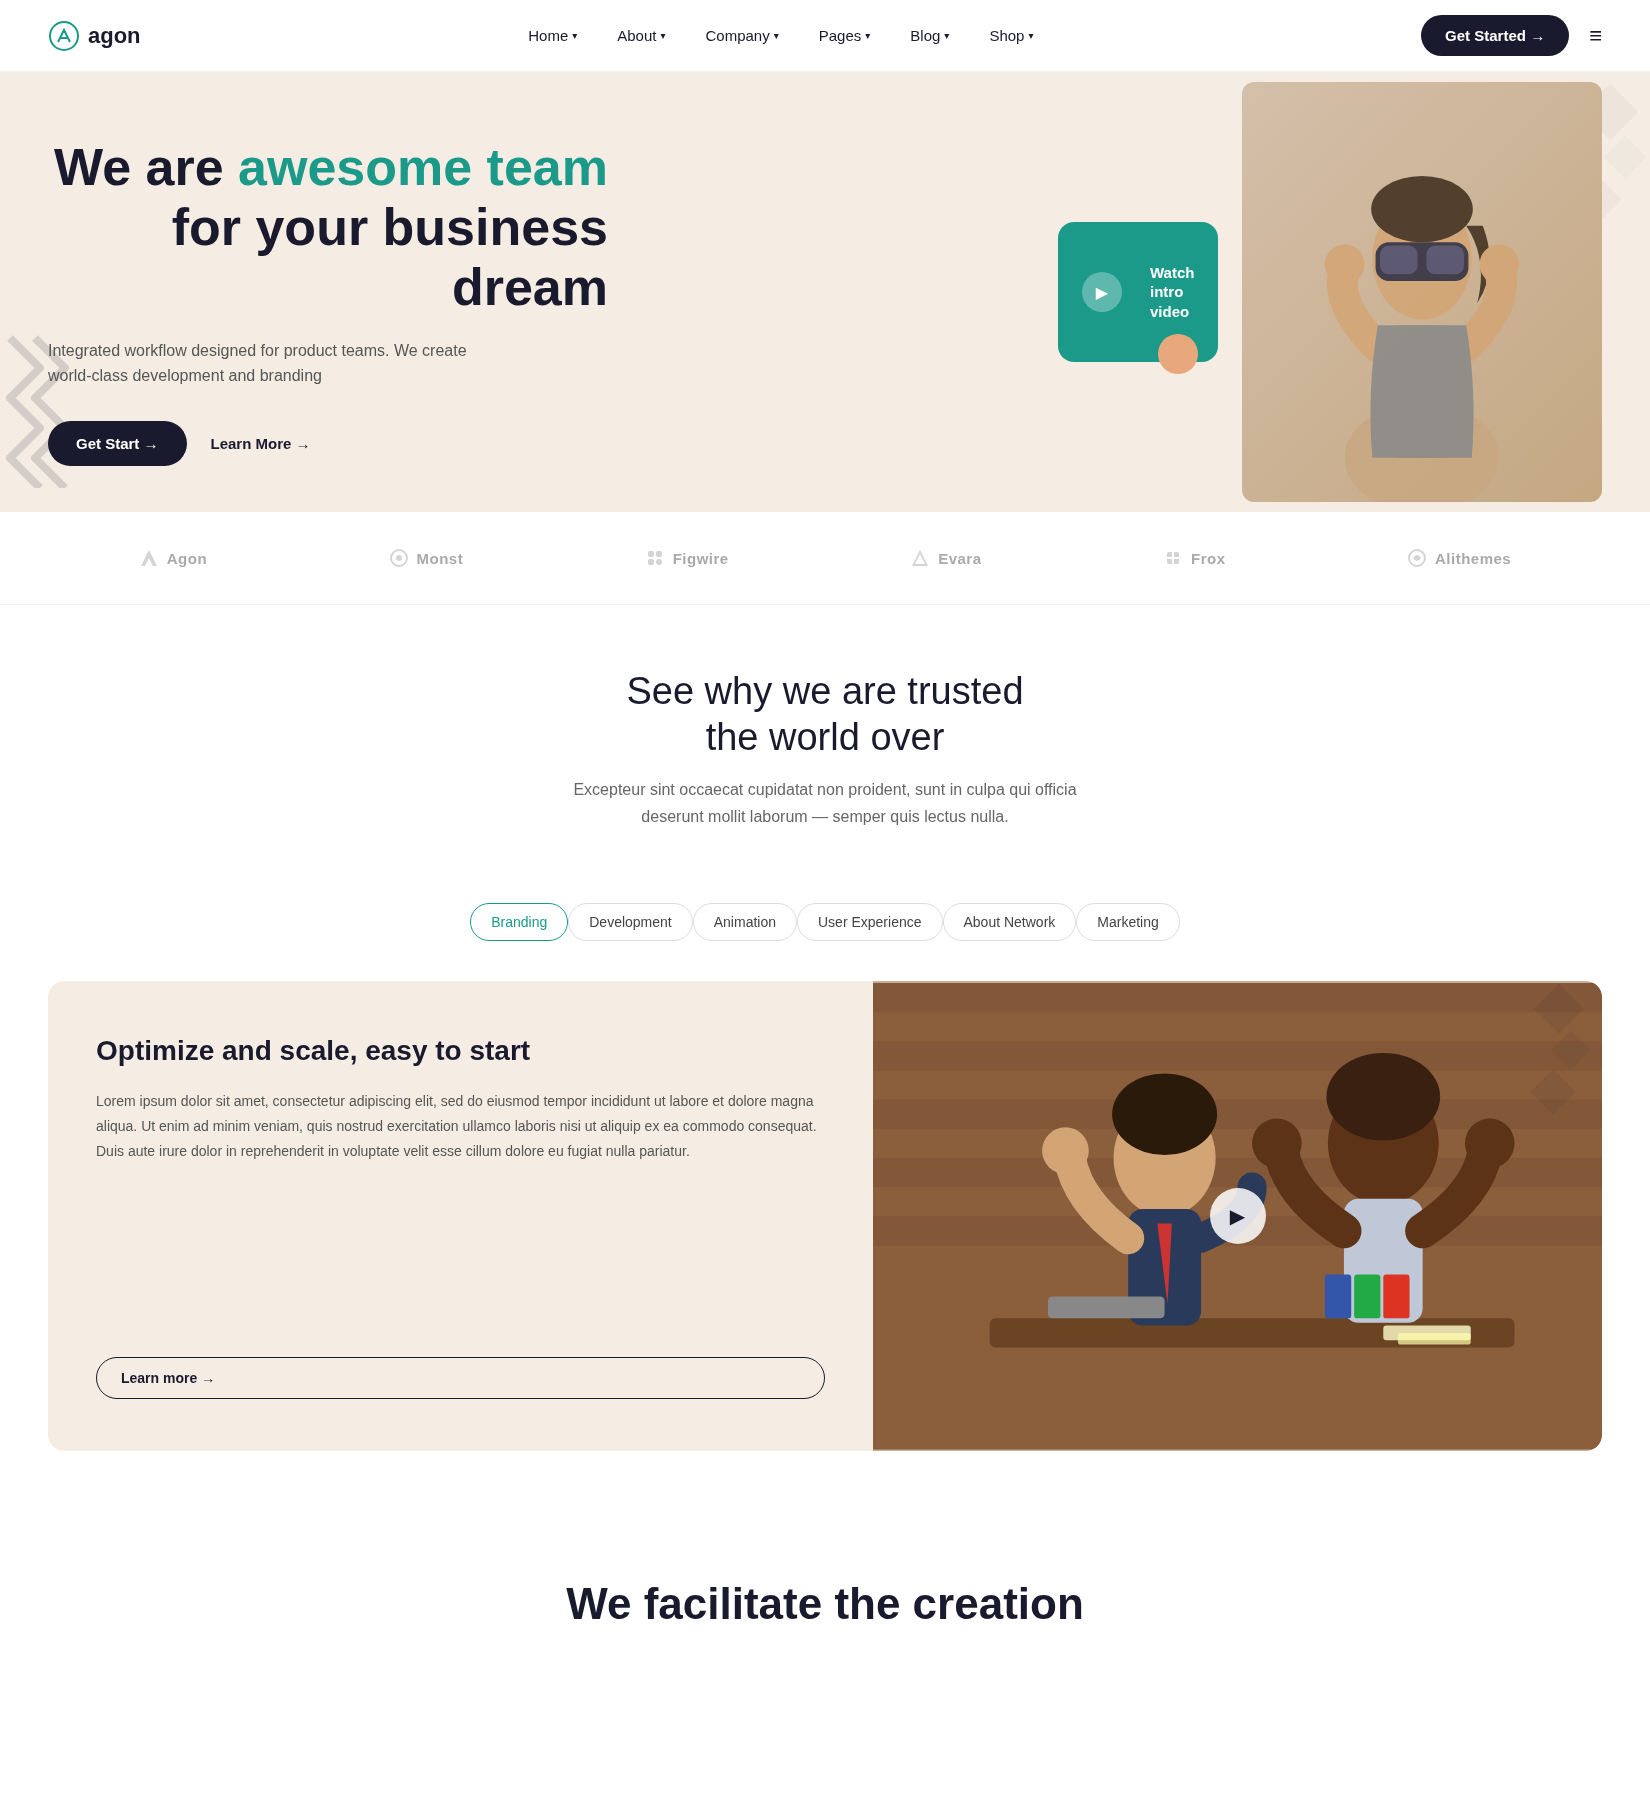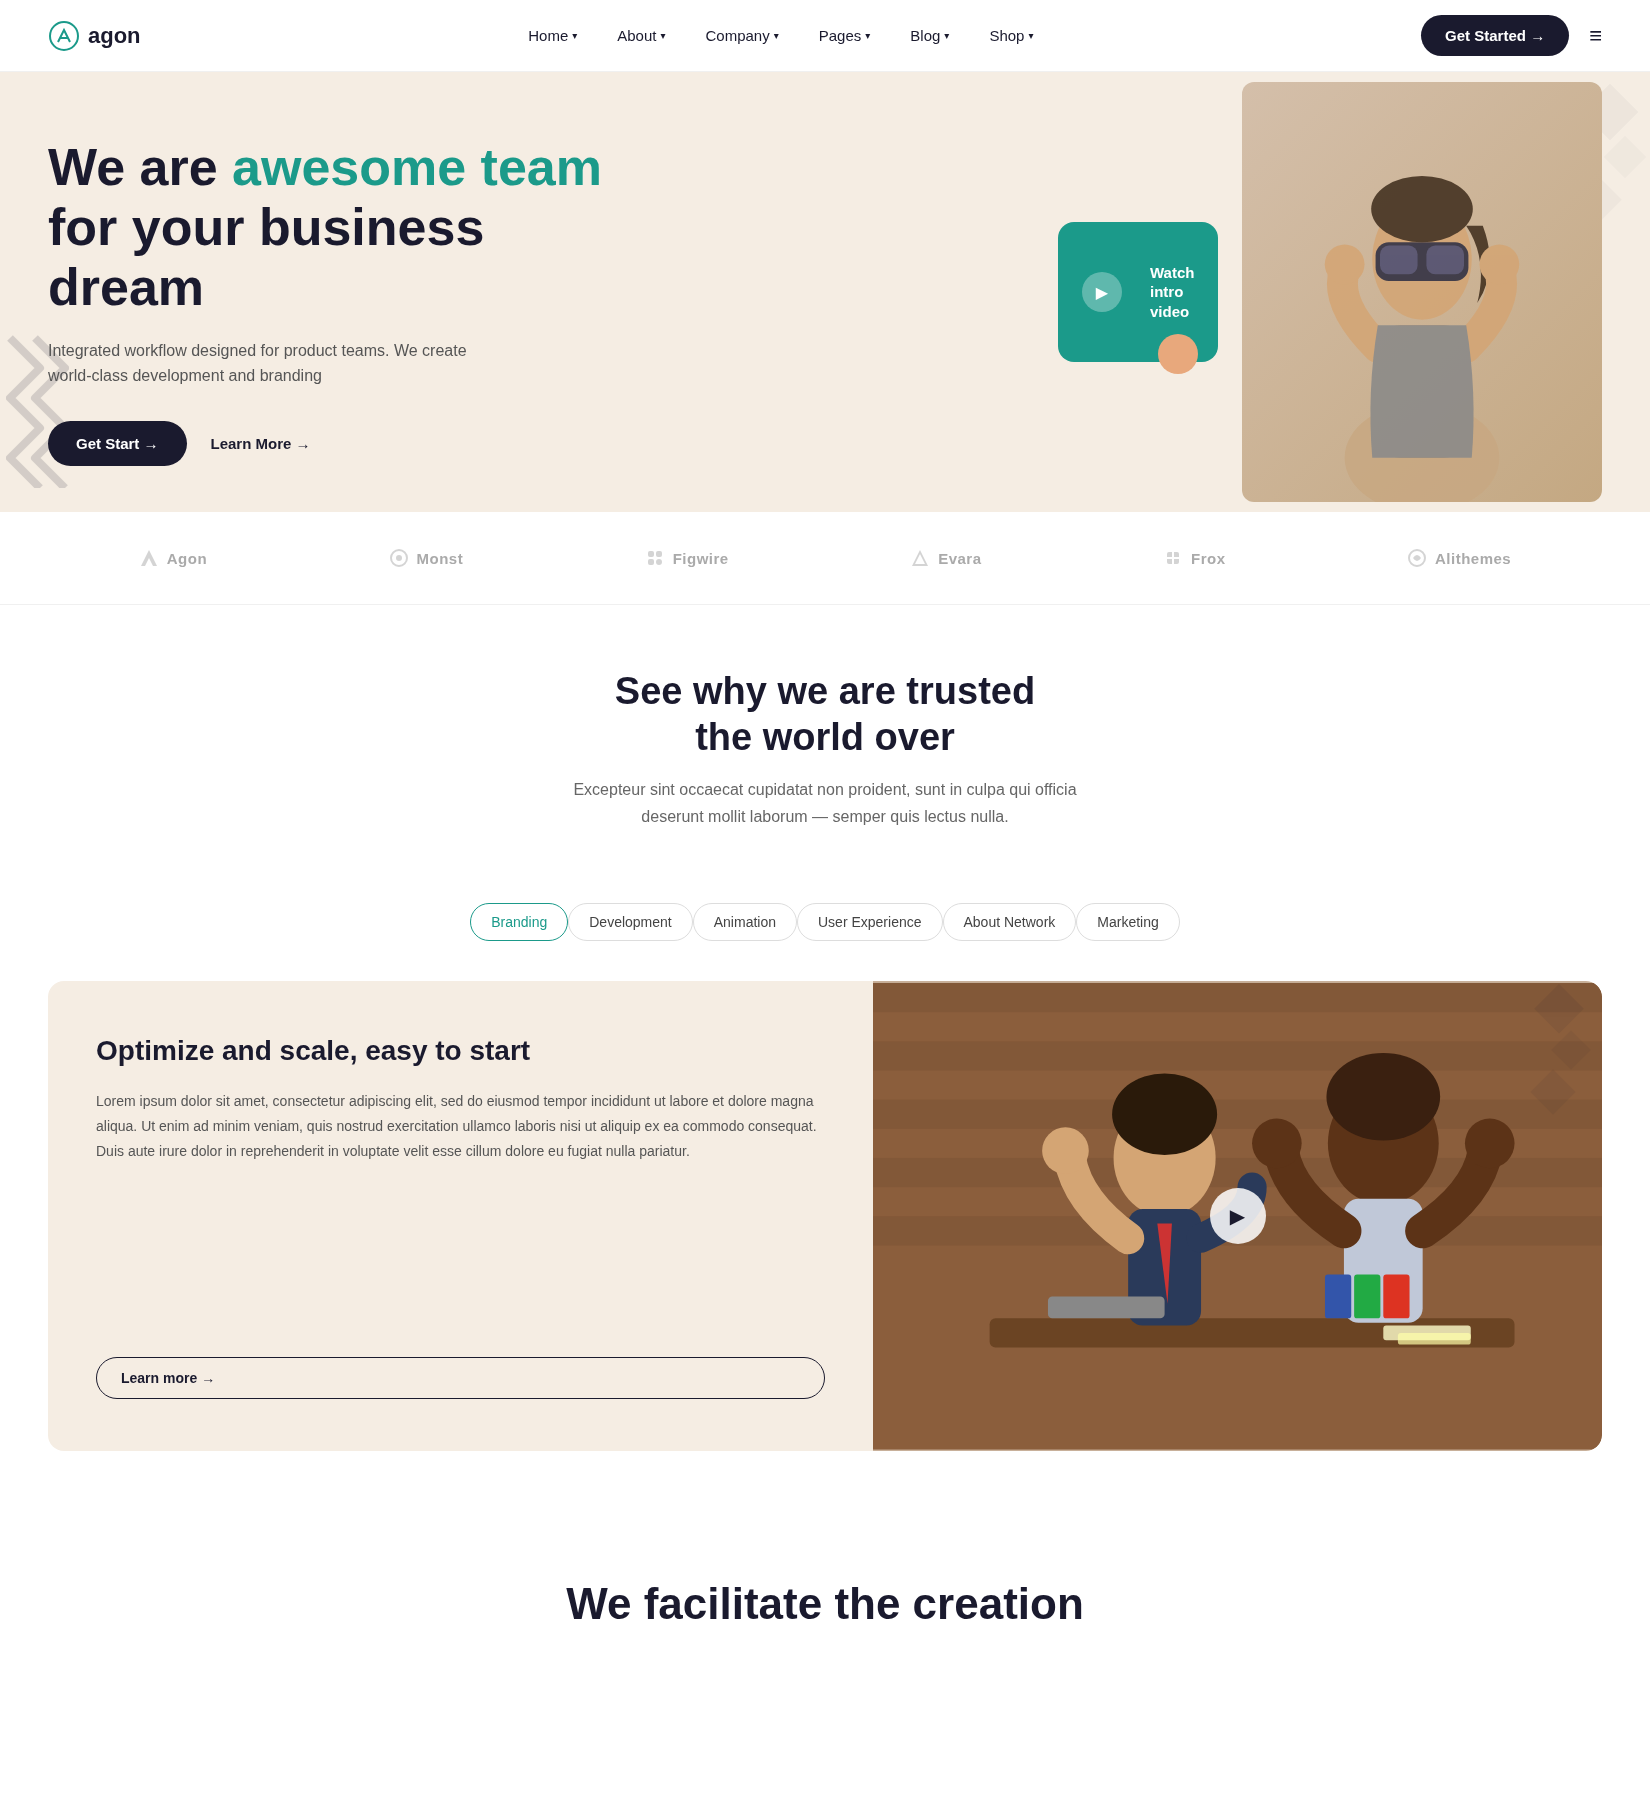--- a/index.html
+++ b/index.html
@@ -18,21 +18,21 @@
     .nav-link .chevron { font-size: 10px; }
     .nav-cta { background: #1a1a2e; color: #fff; border: none; padding: 12px 24px; border-radius: 32px; font-size: 15px; font-weight: 600; cursor: pointer; display: flex; align-items: center; gap: 8px; }
     .nav-hamburger { font-size: 22px; cursor: pointer; color: #1a1a2e; }
 
     
     .hero {
       background: #f5ede3; min-height: 440px; position: relative;
       display: flex; align-items: center; overflow: hidden; padding: 60px 48px 40px;
     }
     .hero-content { max-width: 560px; z-index: 2; }
-    .hero-title { font-size: 52px; font-weight: 800; line-height: 1.15; color: #1a1a2e; margin-bottom: 20px; }
+    .hero-title { font-size: 52px; font-weight: 800; line-height: 1.15; color: #1a1a2e; margin-bottom: 20px; text-align: right; }
     .hero-title .accent { color: #1b9a8a; }
     .hero-subtitle { font-size: 16px; color: #555; line-height: 1.6; margin-bottom: 32px; max-width: 420px; }
     .hero-actions { display: flex; align-items: center; gap: 24px; }
     .btn-primary { background: #1a1a2e; color: #fff; border: none; padding: 14px 28px; border-radius: 32px; font-size: 15px; font-weight: 600; cursor: pointer; display: flex; align-items: center; gap: 8px; }
     .btn-text { color: #1a1a2e; font-size: 15px; font-weight: 600; cursor: pointer; text-decoration: none; display: flex; align-items: center; gap: 6px; }
 
     .hero-visual { position: absolute; right: 48px; top: 0; bottom: 0; display: flex; align-items: center; gap: 24px; }
     .hero-img-placeholder {
       width: 360px; height: 420px; background: linear-gradient(135deg, #d4bfaa 0%, #c4a882 100%);
       border-radius: 12px; display: flex; align-items: flex-end; justify-content: center; overflow: hidden; position: relative;
@@ -51,21 +51,21 @@
     .deco-left { position: absolute; left: 0; bottom: 20px; opacity: 0.15; }
     .deco-right { position: absolute; right: 0; top: 20px; opacity: 0.12; }
 
     
     .brands { padding: 36px 48px; display: flex; align-items: center; justify-content: space-around; border-bottom: 1px solid #f0f0f0; }
     .brand-item { display: flex; align-items: center; gap: 8px; color: #aaa; font-size: 15px; font-weight: 600; letter-spacing: 0.5px; }
     .brand-icon { width: 20px; height: 20px; opacity: 0.5; }
 
     
     .trusted { text-align: center; padding: 64px 48px 32px; }
-    .section-title { font-size: 38px; font-weight: 700; color: #1a1a2e; line-height: 1.2; margin-bottom: 16px; }
+    .section-title { font-size: 38px; font-weight: 400; color: #1a1a2e; line-height: 1.2; margin-bottom: 16px; }
     .section-subtitle { font-size: 16px; color: #666; line-height: 1.7; max-width: 520px; margin: 0 auto 40px; }
 
     
     .tabs { display: flex; justify-content: center; margin-bottom: 40px; flex-wrap: wrap; padding: 0 48px; }
     .tab { padding: 10px 20px; border-radius: 24px; border: 1.5px solid #ddd; font-size: 14px; font-weight: 500; color: #444; cursor: pointer; background: #fff; transition: all 0.2s; }
     .tab.active { border-color: #1b9a8a; color: #1b9a8a; background: #fff; }
 
     
     .feature-section { padding: 0 48px 64px; }
     .feature-card {

